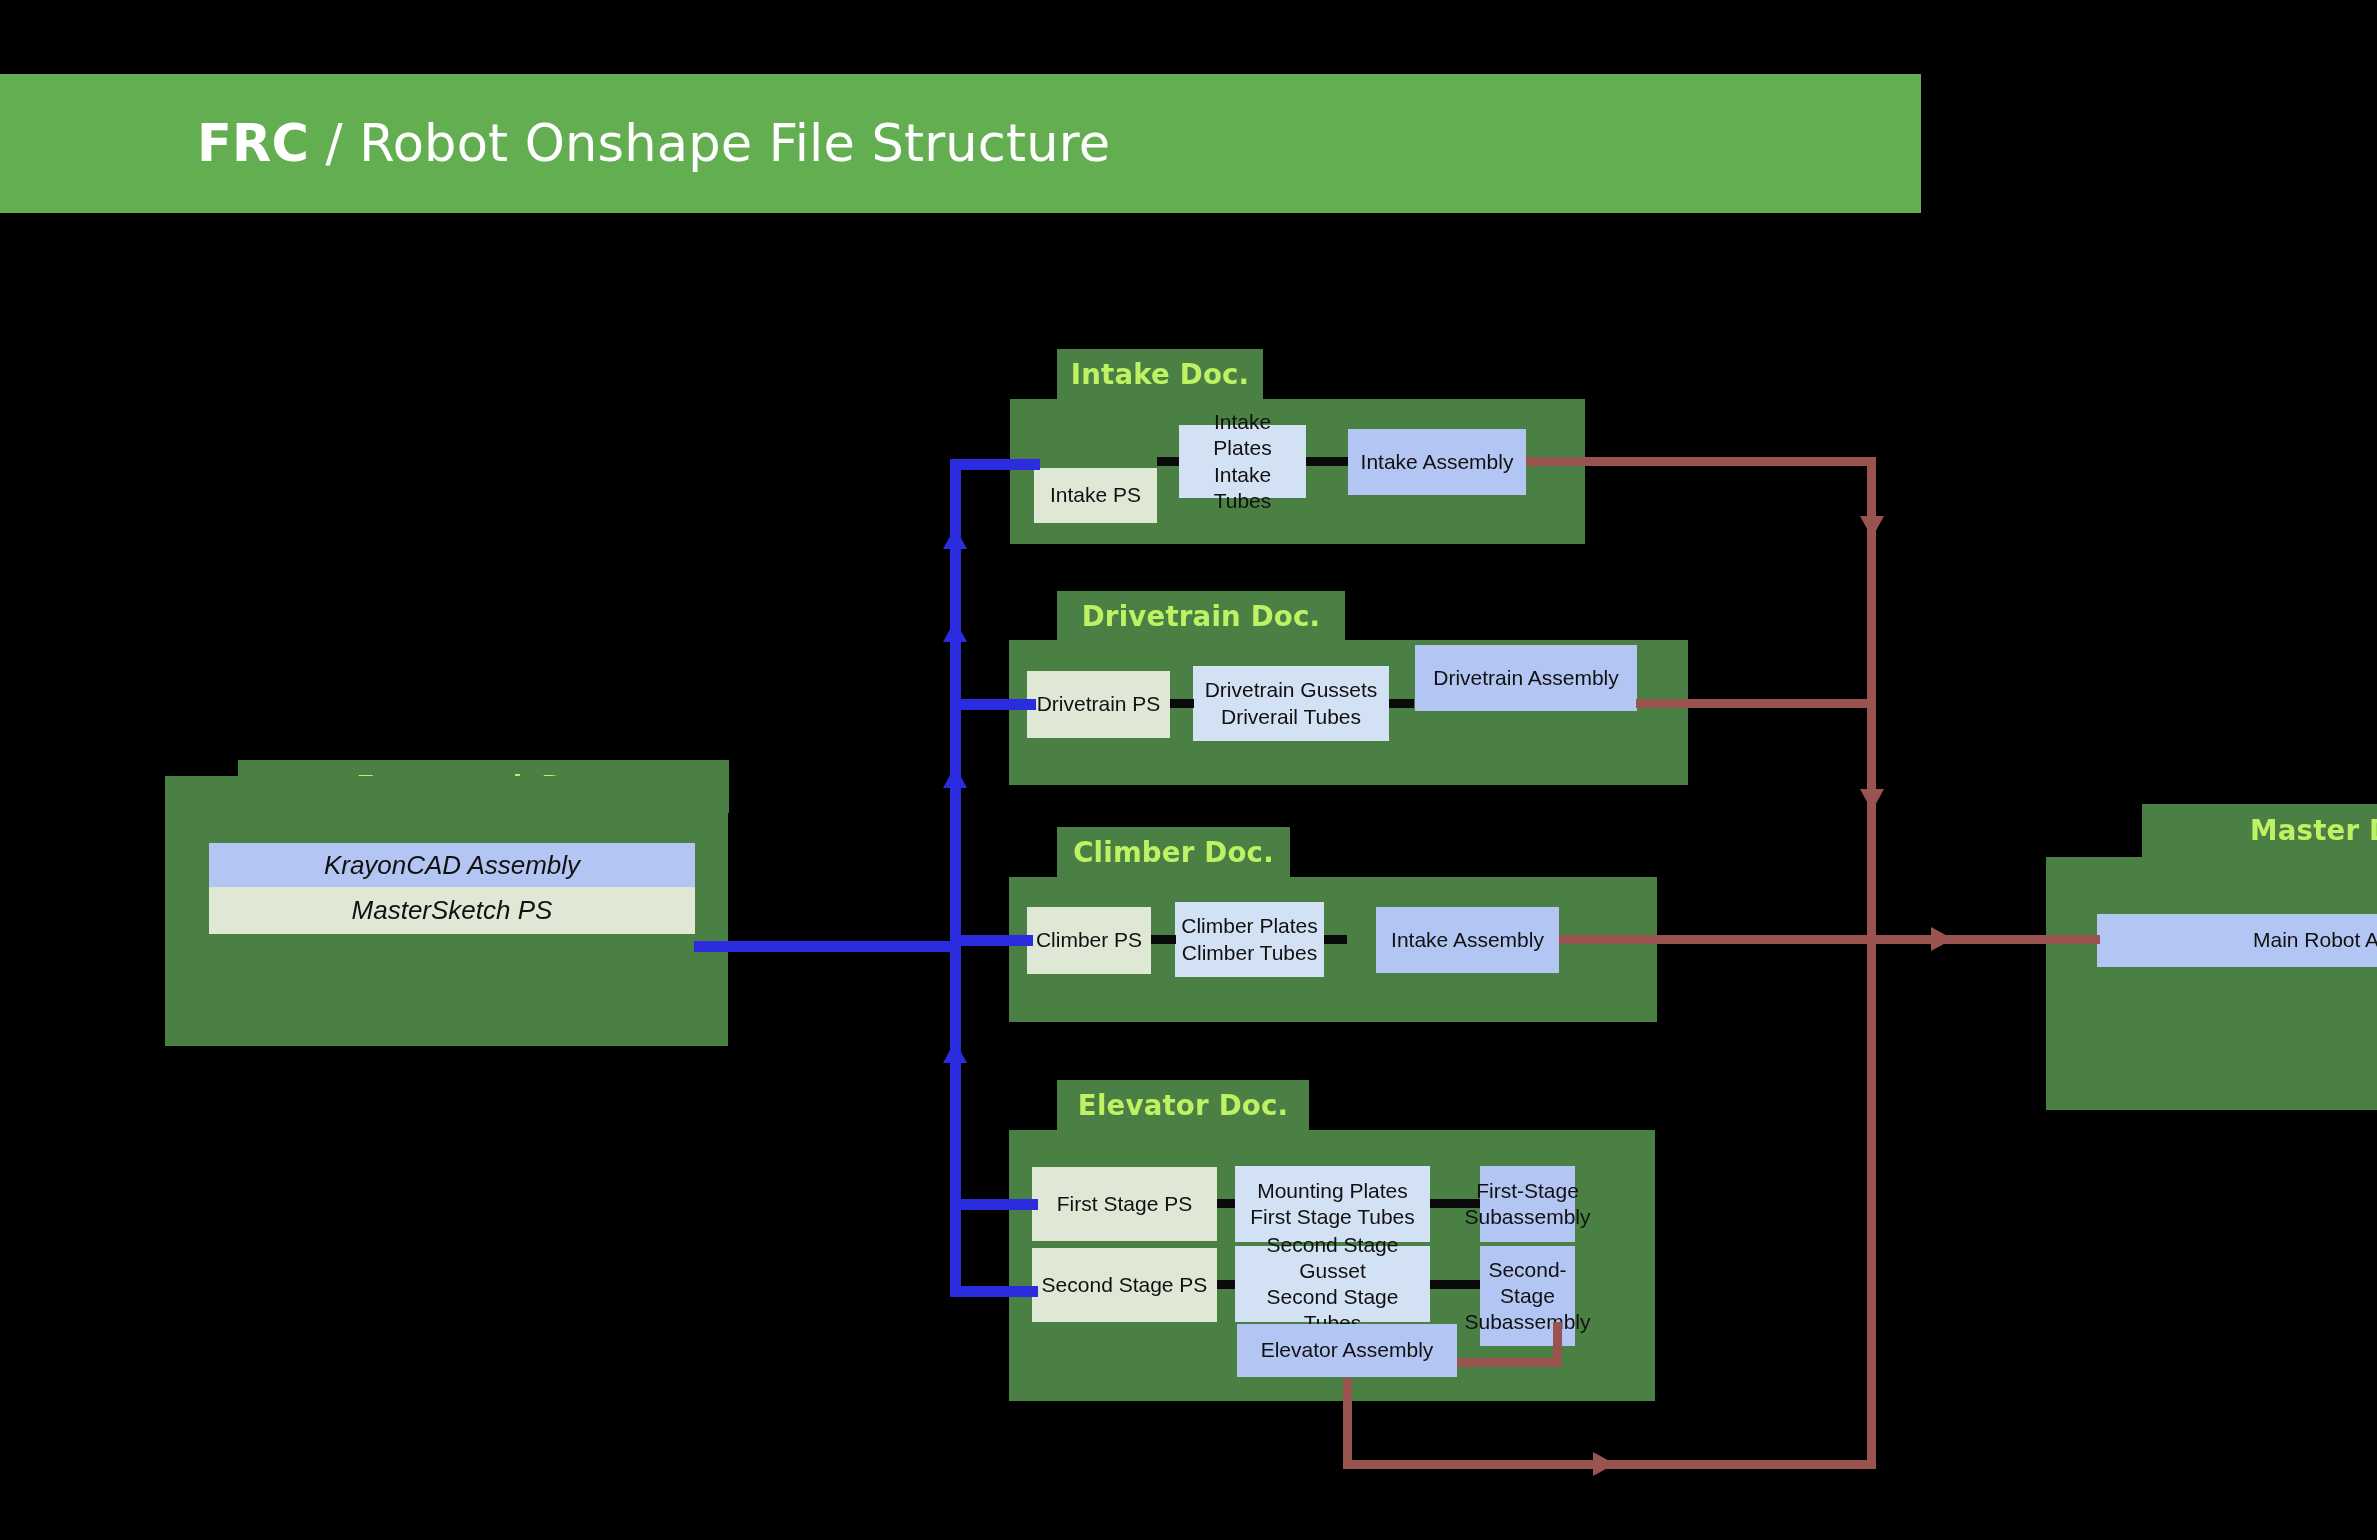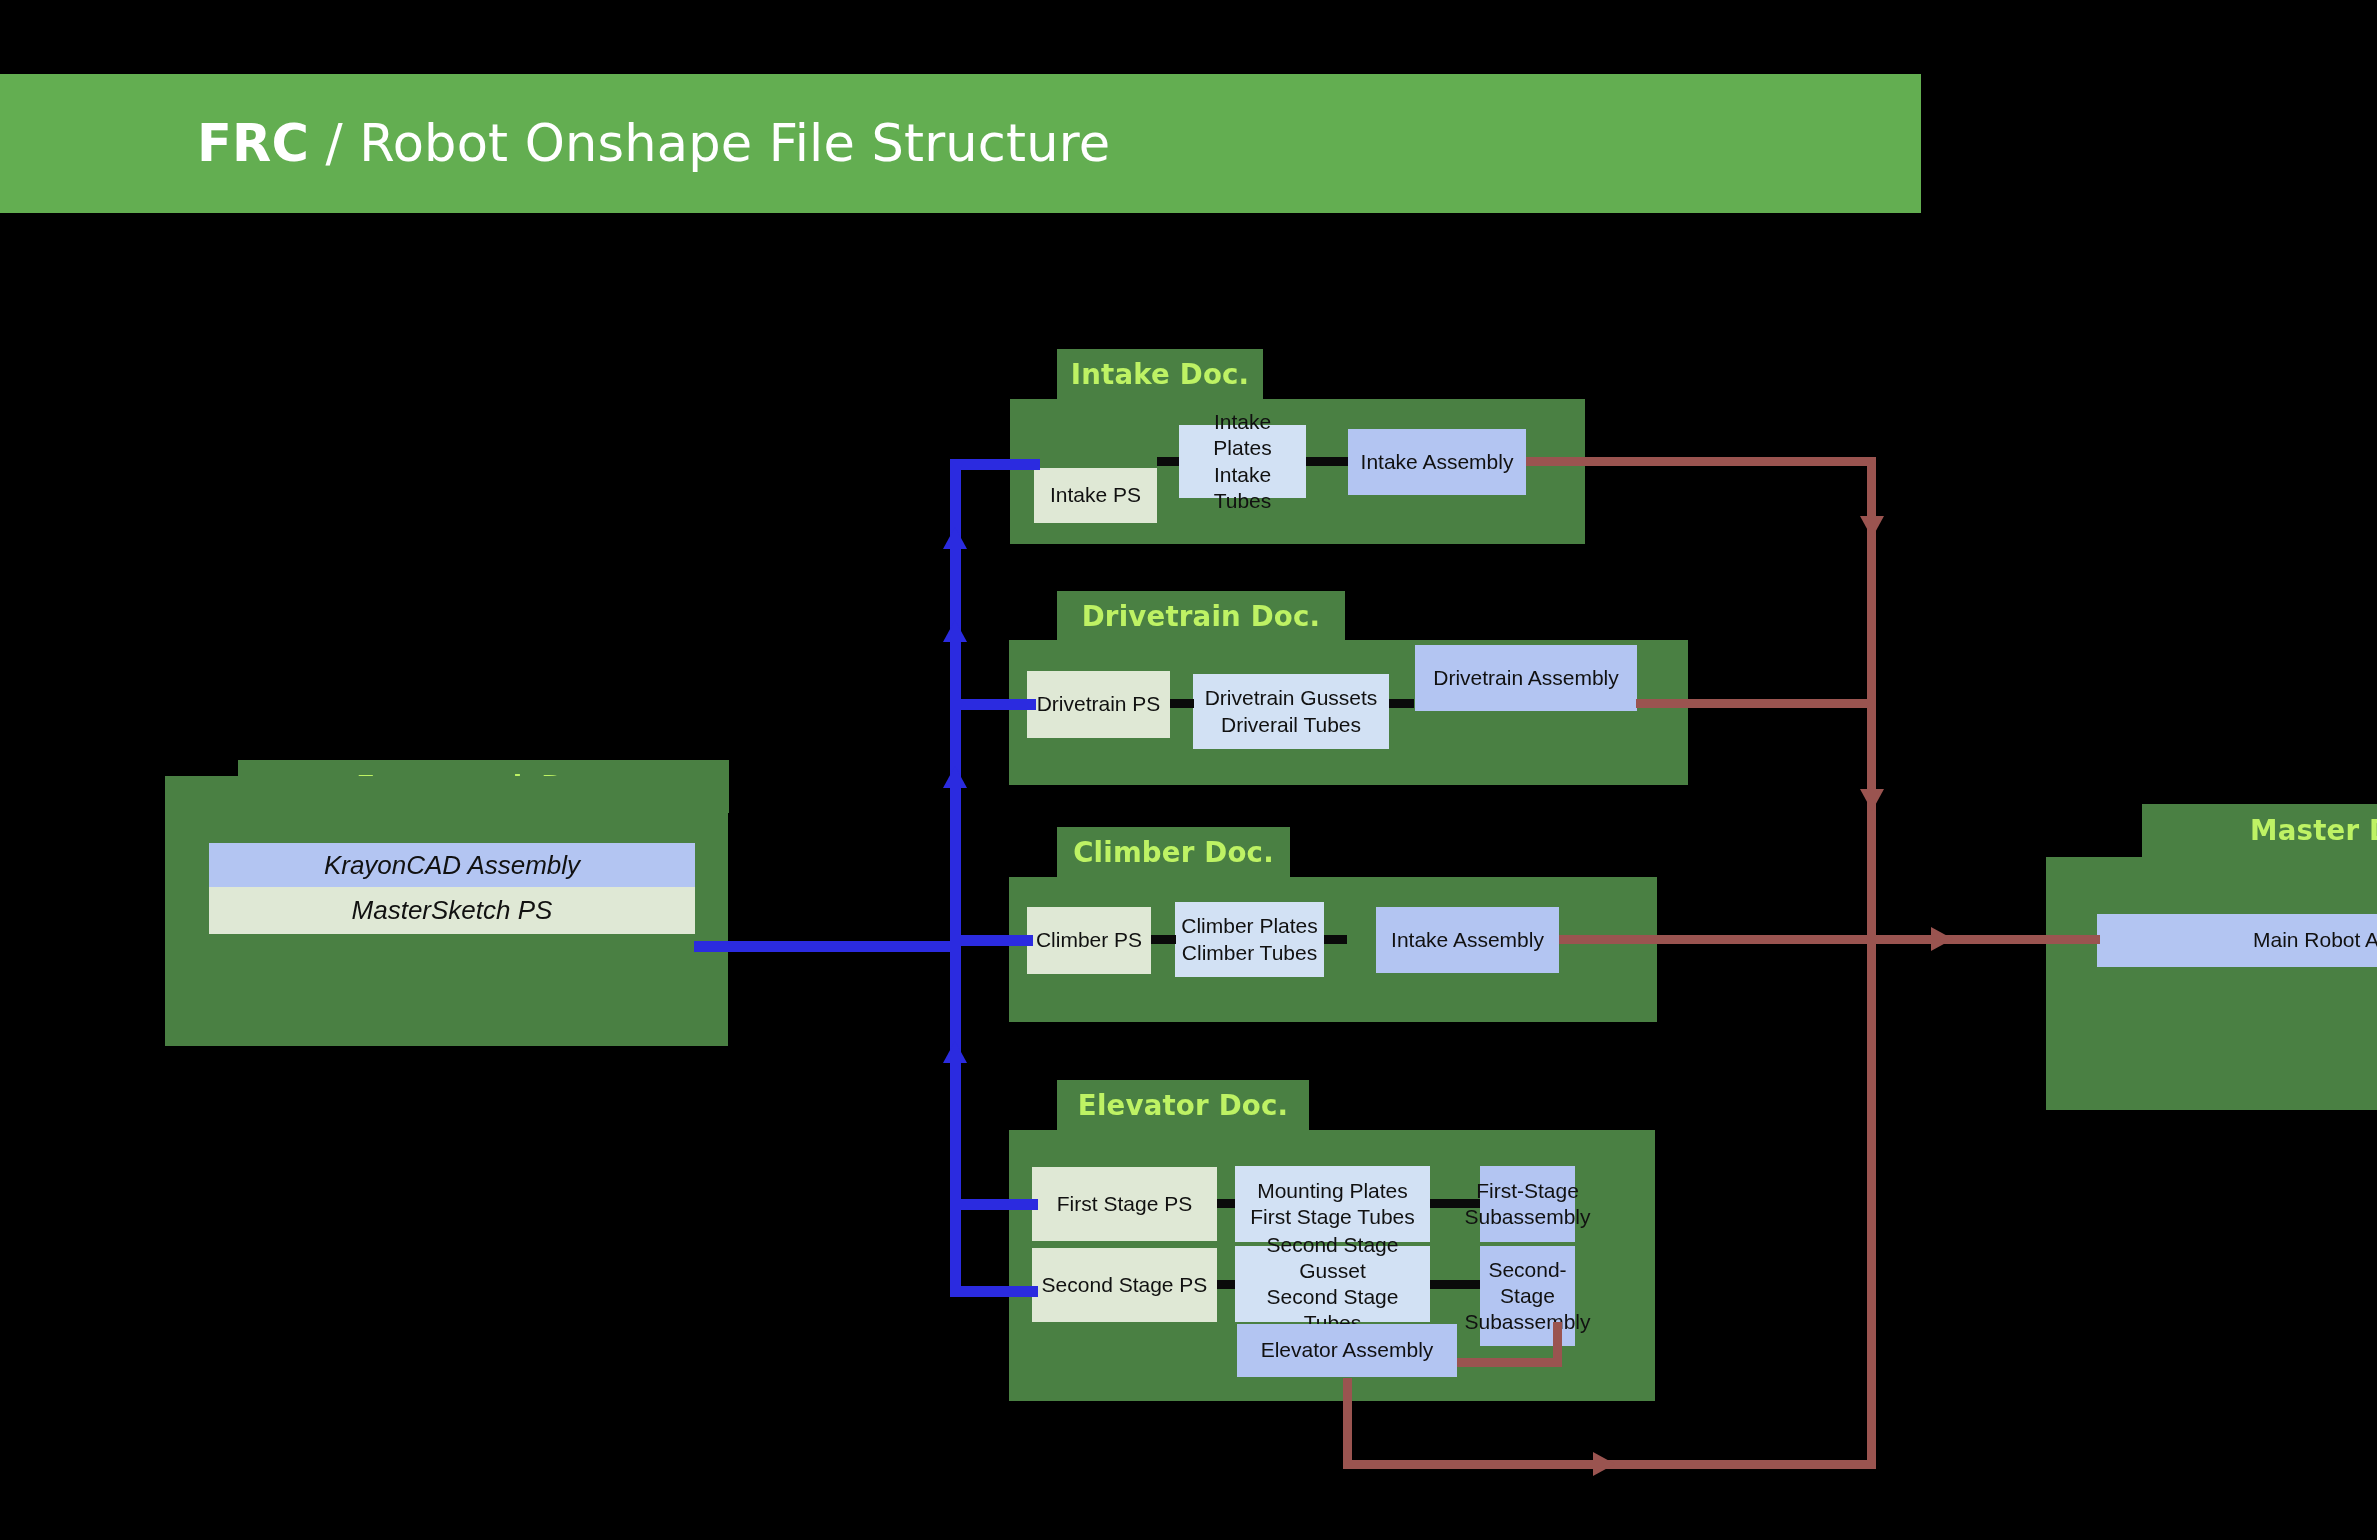--- a/index.html
+++ b/index.html
@@ -87,21 +87,21 @@
 Intake Tubes</div>
   <div class="node asm" style="left:1348px;top:429px;width:178px;height:66px;">Intake Assembly</div>
   <div class="link blk" style="left:1157px;top:457px;width:22px;height:9px;"></div>
   <div class="link blk" style="left:1306px;top:457px;width:42px;height:9px;"></div>
 </div>
 
 <div class="doc">
   <div class="doc-tab" style="left:1057px;top:591px;width:288px;height:50px;">Drivetrain Doc.</div>
   <div class="doc-body" style="left:1009px;top:640px;width:679px;height:145px;"></div>
   <div class="node ps" style="left:1027px;top:671px;width:143px;height:67px;">Drivetrain PS</div>
-  <div class="node parts" style="left:1193px;top:666px;width:196px;height:75px;margin-top:8px;">Drivetrain Gussets
+  <div class="node parts" style="left:1193px;top:666px;width:196px;height:75px;">Drivetrain Gussets
 Driverail Tubes</div>
   <div class="node asm" style="left:1415px;top:645px;width:222px;height:66px;">Drivetrain Assembly</div>
   <div class="link blk" style="left:1170px;top:699px;width:24px;height:9px;"></div>
   <div class="link blk" style="left:1389px;top:699px;width:25px;height:9px;"></div>
 </div>
 
 <div class="doc">
   <div class="doc-tab" style="left:1057px;top:827px;width:233px;height:50px;">Climber Doc.</div>
   <div class="doc-body" style="left:1009px;top:877px;width:648px;height:145px;"></div>
   <div class="node ps" style="left:1027px;top:907px;width:124px;height:67px;">Climber PS</div>

